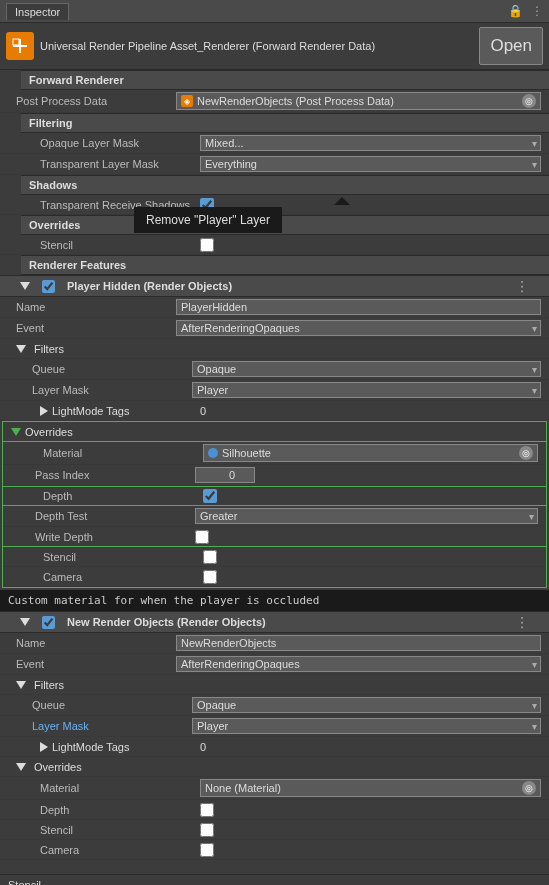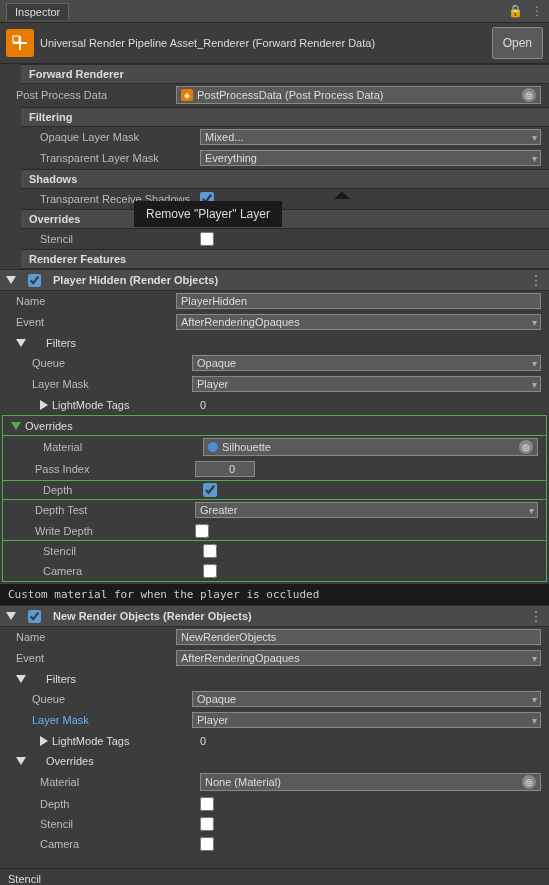--- a/index.html
+++ b/index.html
@@ -73,21 +73,21 @@
     }
     .asset-title {
       font-size: 11px;
       color: #ddd;
     }
     .open-button {
       background: #5a5a5a;
       border: 1px solid #888;
       color: #ddd;
       padding: 8px 10px;
-      font-size: 12px;
+      font-size: 17px;
       cursor: pointer;
       border-radius: 2px;
     }
 
     
     .inspector-content {
       background: #3c3c3c;
       height: calc(885px - 23px - 38px - 20px);
       overflow-y: auto;
       padding: 0;
@@ -252,21 +252,21 @@
       left: 80px;
     }
 
     
     .render-feature {
       border-top: 1px solid #2a2a2a;
       background: #3c3c3c;
     }
     .render-feature-header {
       background: #4a4a4a;
-      padding: 3px 6px;
+      padding: 3px 20px;
       display: flex;
       align-items: center;
       gap: 12px;
       border-bottom: 1px solid #2a2a2a;
     }
     .feature-label {
       font-size: 11px;
       color: #ddd;
       font-weight: bold;
     }
@@ -334,21 +334,21 @@
       padding: 0 8px;
       border-top: 1px solid #2a2a2a;
     }
 
     .foldout-row {
       display: flex;
       align-items: center;
       padding: 2px 8px;
       min-height: 20px;
       border-bottom: 1px solid #383838;
-      gap: 20px;
+      gap: 8px;
     }
     .foldout-row.indent1 { padding-left: 16px; }
 
     .highlighted-label { color: #6ab0f5; }
   </style>
 </head>
 <body>
 
 <div class="title-bar">
   <div class="title-bar-left">
@@ -379,21 +379,21 @@
 <div class="inspector-content">
 
   <div class="section-header">
     <span>Forward Renderer</span>
   </div>
   <div class="prop-row">
     <div class="prop-label">Post Process Data</div>
     <div class="prop-value">
       <div class="object-field">
         <div class="object-icon">◈</div>
-        <span class="object-field-text">PostProcessData (Post Process Data)</span>
+        <span class="object-field-text">NewRenderObjects (Post Process Data)</span>
         <div class="object-field-btn">◎</div>
       </div>
     </div>
   </div>
 
   <div class="section-header">
     <span>Filtering</span>
   </div>
   <div class="prop-row indent1">
     <div class="prop-label">Opaque Layer Mask</div>

